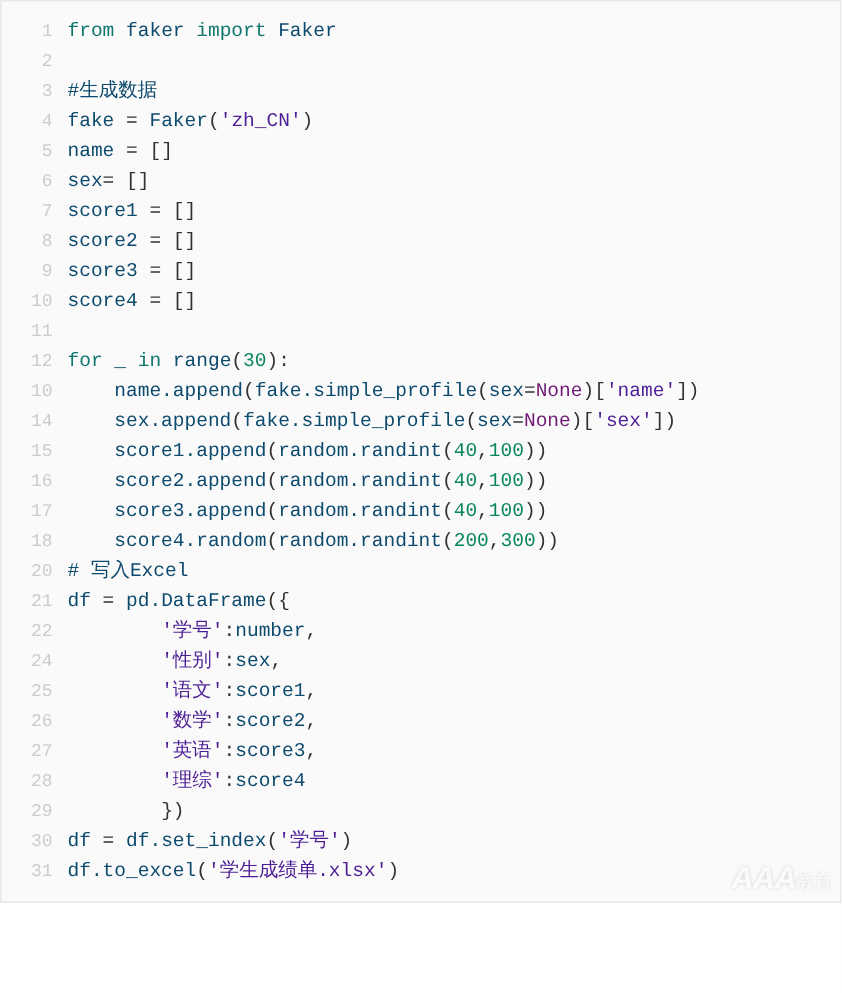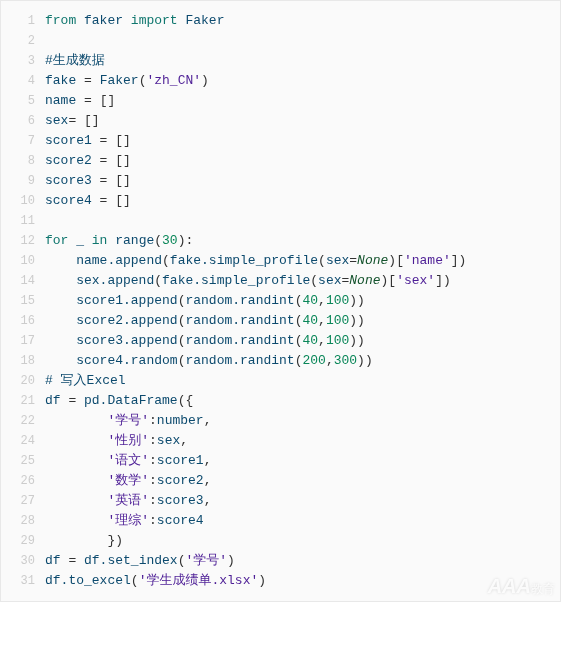--- a/index.html
+++ b/index.html
@@ -34,21 +34,21 @@
   }
   .code {
     white-space: pre;
     color: #333333;
   }
   .kw   { color: #0f766e; }     
   .id   { color: #0c4a6e; }
   .str  { color: #4c1d95; }
   .num  { color: #098658; }
   .cmt  { color: #0c4a6e; }
-  .none { color: #14532d; font-style: italic; }
+  .none { color: #701a75; }
   .punct{ color: #333333; }
   .op   { color: #333333; }
   .watermark {
     position: absolute;
     right: 6px;
     bottom: 4px;
     font-family: sans-serif;
     font-size: 20px;
     font-weight: bold;
     font-style: italic;

